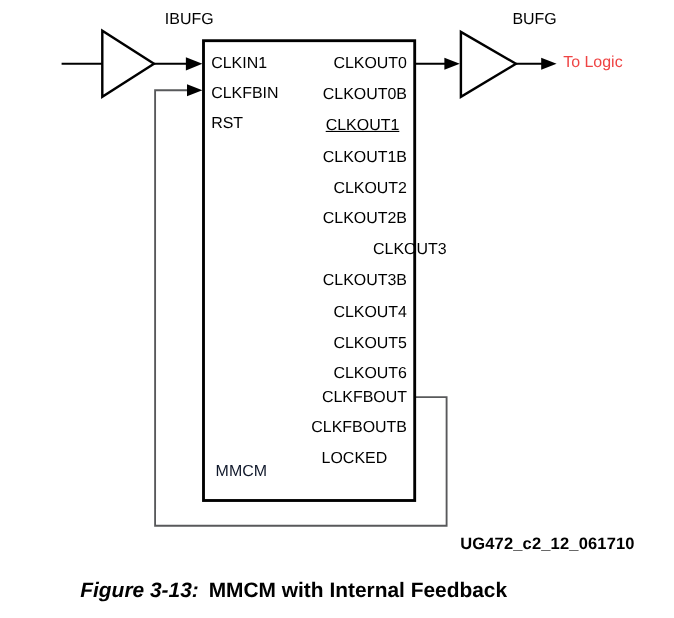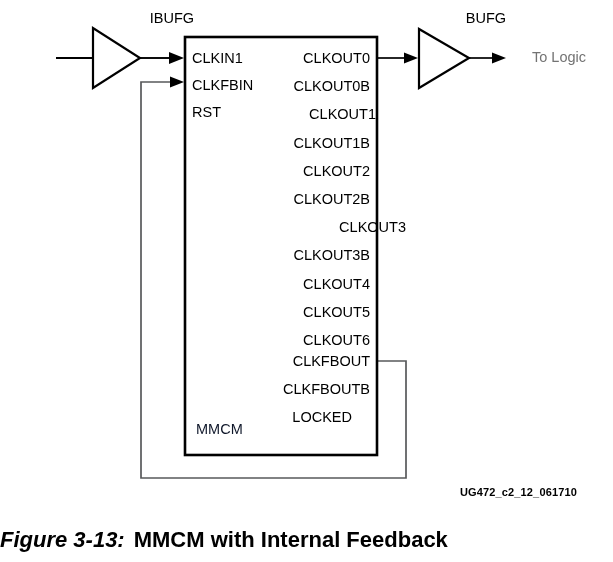--- a/index.html
+++ b/index.html
@@ -47,39 +47,38 @@
     position: absolute;
     font-size: 14.5px;
     color: #000000;
     white-space: nowrap;
     transform: translateX(-50%);
     margin-left: 36px;
   }
   .to-logic {
     position: absolute;
     font-size: 14.5px;
-    color: #737373;
+    color: #ef4444;
     white-space: nowrap;
-    margin-left: 20px;
   }
   .figid {
     position: absolute;
-    font-size: 11px;
+    font-size: 15px;
     font-weight: bold;
     color: #000000;
     letter-spacing: 0.15px;
     white-space: nowrap;
     transform: translateX(-100%);
   }
   .caption {
     position: absolute;
     left: 0;
     width: 534px;
-    text-align: left;
-    font-size: 22px;
+    text-align: center;
+    font-size: 19px;
     color: #000000;
     white-space: nowrap;
   }
   .caption .cap-num {
     font-style: italic;
     font-weight: bold;
   }
   .caption .cap-title {
     font-weight: bold;
     margin-left: 9px;
@@ -135,21 +134,21 @@
   <div class="buf-label" style="left:450px; top:10px;">BUFG</div>
 
   <div class="to-logic" style="left:512px; top:49px;">To Logic</div>
 
   <div class="lbl lbl-in" style="left:192px; top:51px;">CLKIN1</div>
   <div class="lbl lbl-in" style="left:192px; top:78px;">CLKFBIN</div>
   <div class="lbl lbl-in" style="left:192px; top:105px;">RST</div>
 
   <div class="lbl lbl-out" style="left:370px; top:51px;">CLKOUT0</div>
   <div class="lbl lbl-out" style="left:370px; top:79px;">CLKOUT0B</div>
-  <div class="lbl lbl-out" style="left:376px; top:107px;">CLKOUT1</div>
+  <div class="lbl lbl-out" style="left:363px; top:107px;text-decoration:underline;">CLKOUT1</div>
   <div class="lbl lbl-out" style="left:370px; top:136px;">CLKOUT1B</div>
   <div class="lbl lbl-out" style="left:370px; top:164px;">CLKOUT2</div>
   <div class="lbl lbl-out" style="left:370px; top:192px;">CLKOUT2B</div>
   <div class="lbl lbl-out" style="left:370px; top:220px;margin-left:36px;">CLKOUT3</div>
   <div class="lbl lbl-out" style="left:370px; top:248px;">CLKOUT3B</div>
   <div class="lbl lbl-out" style="left:370px; top:277px;">CLKOUT4</div>
   <div class="lbl lbl-out" style="left:370px; top:305px;">CLKOUT5</div>
   <div class="lbl lbl-out" style="left:370px; top:333px;">CLKOUT6</div>
   <div class="lbl lbl-out" style="left:370px; top:354px;">CLKFBOUT</div>
   <div class="lbl lbl-out" style="left:370px; top:382px;">CLKFBOUTB</div>

